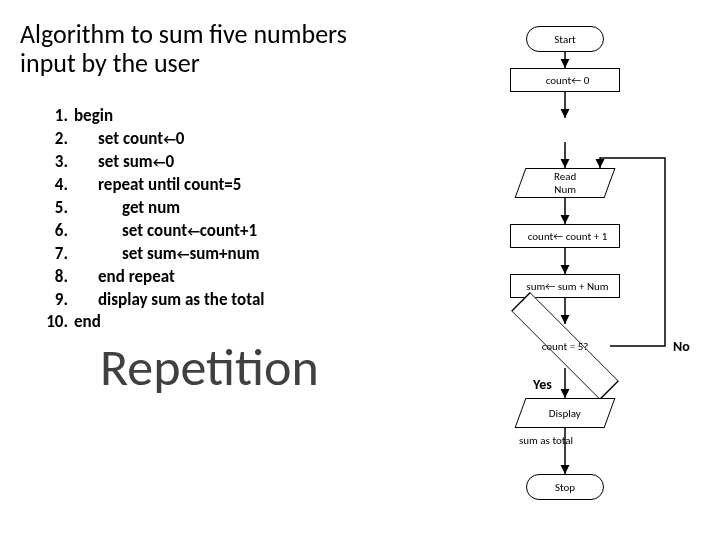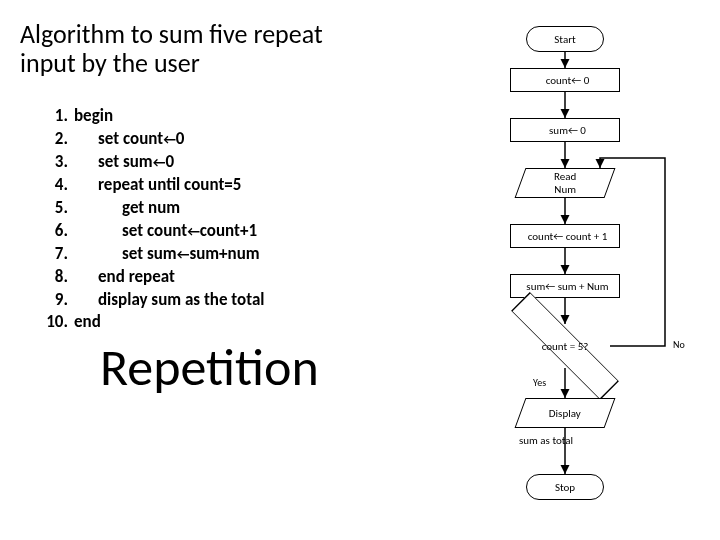--- a/index.html
+++ b/index.html
@@ -3,40 +3,40 @@
 <meta charset="utf-8">
 <style>
   * { box-sizing: border-box; margin: 0; padding: 0; }
   body { width: 720px; height: 540px; font-family: Calibri, Arial, sans-serif; background: #fff; position: relative; overflow: hidden; }
   .title { position: absolute; left: 20px; top: 20px; font-size: 26px; color: #000; line-height: 1.1; max-width: 360px; }
   .pseudo { position: absolute; left: 40px; top: 105px; font-size: 17px; font-weight: bold; line-height: 1.35; }
   .pseudo .row { display: flex; }
   .pseudo .num { width: 28px; text-align: right; margin-right: 6px; }
   .pseudo .ind1 { padding-left: 24px; text-align: right; }
   .pseudo .ind2 { padding-left: 48px; }
-  .bigword { position: absolute; left: 100px; top: 335px; font-size: 52px; color: #000000; font-weight: normal; }
+  .bigword { position: absolute; left: 100px; top: 335px; font-size: 52px; color: #404040; font-weight: normal; }
   .arrow { font-size: 14px; }
 
   .flow { position: absolute; left: 445px; top: 18px; width: 260px; height: 510px; font-size: 11px; }
   .node { position: absolute; border: 1.5px solid #000; background: #fff; display: flex; align-items: center; justify-content: center; text-align: center; padding: 2px 6px; }
   .terminator { border-radius: 16px; width: 78px; height: 26px; }
   .process { width: 110px; height: 24px; padding-left: 11px; }
   .io { width: 90px; height: 30px; transform: skewX(-20deg); }
   .io > span { transform: skewX(20deg); display: block; }
   .decision { width: 90px; height: 44px; position: absolute; }
   .decision .dshape { width: 90px; height: 44px; border: 1.5px solid #000; transform: rotate(45deg) scaleX(1.4) scaleY(0.6); position: absolute; left: 0; top: 0; background: #fff; }
   .decision .dlabel { position: absolute; width: 90px; height: 44px; left: 0; top: 0; display: flex; align-items: center; justify-content: center; }
 
   svg.wires { position: absolute; left: 0; top: 0; width: 260px; height: 510px; overflow: visible; }
-  .edge-label { position: absolute; font-size: 10px; }
+  .edge-label { position: absolute; font-size: 14px; font-weight: bold; }
 </style>
 </head>
 <body>
 
-<div class="title">Algorithm to sum five repeat input by the user</div>
+<div class="title">Algorithm to sum five numbers input by the user</div>
 
 <div class="pseudo" id="pseudo">
     <div class="row">
       <span class="num">1.</span>
       <span class="">begin</span>
     </div>
     <div class="row">
       <span class="num">2.</span>
       <span class="ind1">set count<span class="arrow">←</span>0</span>
     </div>
@@ -94,21 +94,20 @@
 
     <line x1="120" y1="350" x2="120" y2="380" stroke="#000" stroke-width="1.5" marker-end="url(#ah)"></line>
     <line x1="120" y1="410" x2="120" y2="430" stroke="#000" stroke-width="1.5"></line>
     <line x1="120" y1="430" x2="120" y2="456" stroke="#000" stroke-width="1.5" marker-end="url(#ah)"></line>
 
     <polyline points="165,328 220,328 220,140 155,140 155,150" fill="none" stroke="#000" stroke-width="1.5" marker-end="url(#ah)"></polyline>
   </svg>
 
   <div class="node terminator" style="left:81px; top:8px;">Start</div>
   <div class="node process" style="left:65px; top:50px;">count← 0</div>
-  <div class="node process" style="left:65px; top:100px;">sum← 0</div>
   <div class="node io" style="left:75px; top:150px;">
       <span style="white-space:pre-line;">Read
 Num</span>
     </div>
   <div class="node process" style="left:65px; top:206px;">count← count + 1</div>
   <div class="node process" style="left:65px; top:256px;">sum← sum + Num</div>
 
   <div class="decision" style="left:75px; top:306px;">
     <div class="dshape"></div>
     <div class="dlabel">count = 5?</div>

